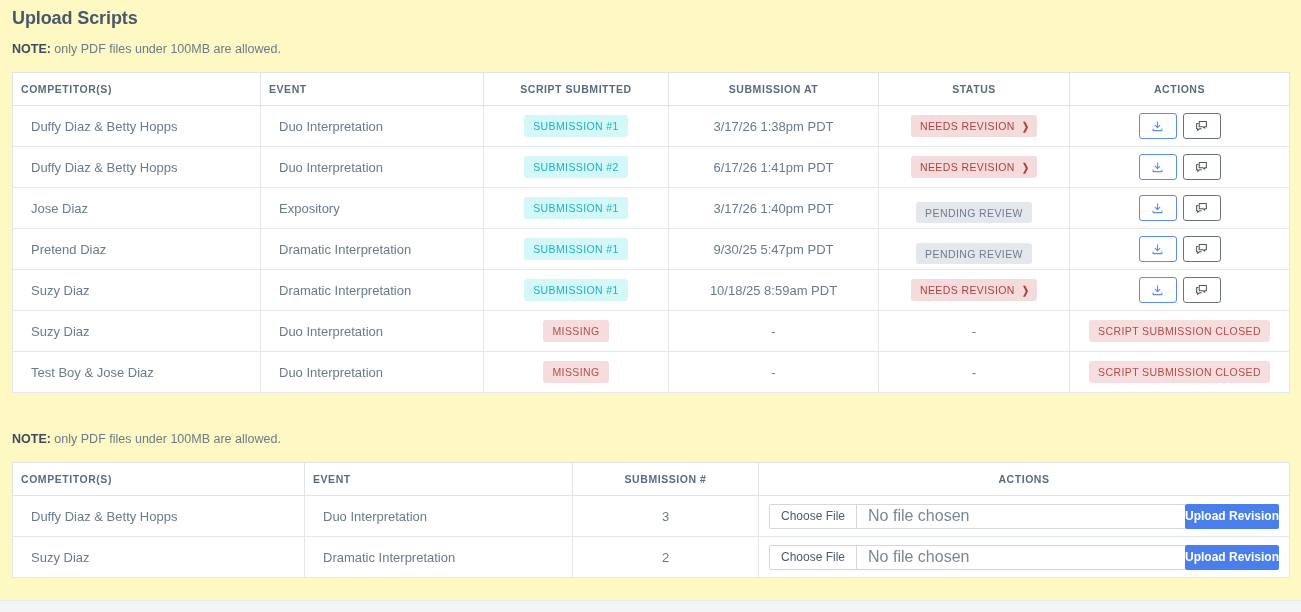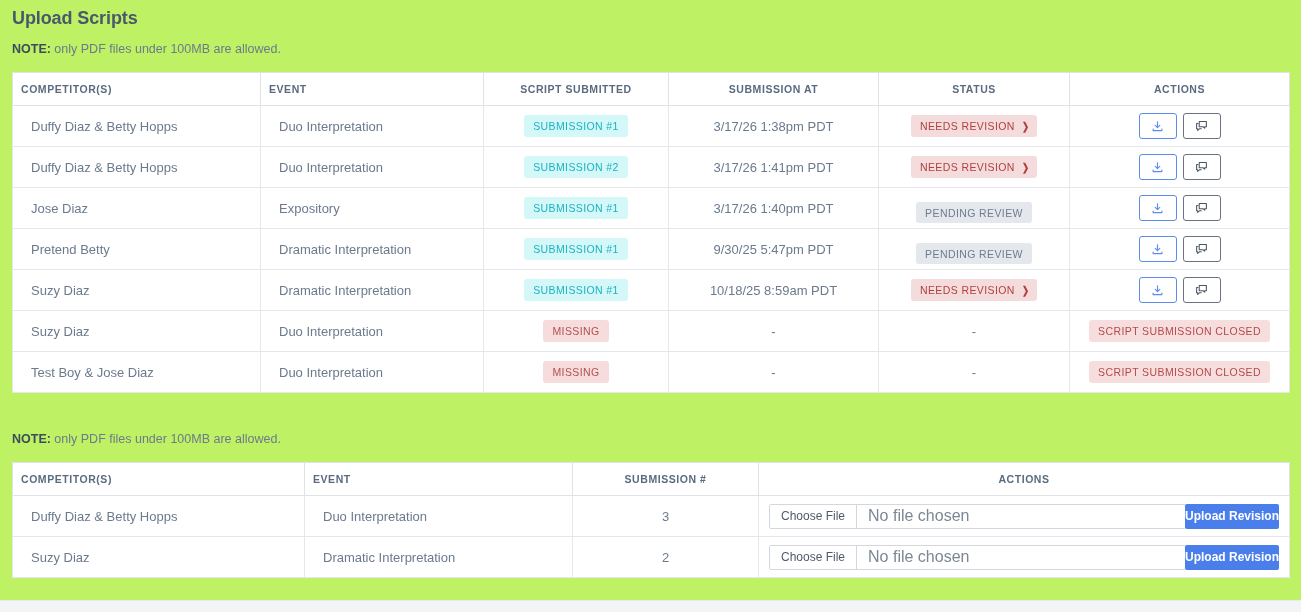--- a/index.html
+++ b/index.html
@@ -7,21 +7,21 @@
     margin: 0; padding: 0;
     background: #ffffff;
     width: 1301px; height: 612px;
     overflow: hidden;
     font-family: "Liberation Sans", sans-serif;
   }
   .page {
     width: 1301px;
     height: 612px;
     position: relative;
-    background: #bef264;
+    background: #fef9c3;
   }
   .section { padding: 0 12px; }
 
   .sec-title {
     font-size: 18px;
     font-weight: bold;
     color: #49586c;
     letter-spacing: -0.1px;
     margin: 0;
     padding-top: 7px;
@@ -228,21 +228,21 @@
                     </svg>
                   </span>
                 </button>
               </div>
             </td>
           </tr>
           <tr>
             <td class="left">Duffy Diaz &amp; Betty Hopps</td>
             <td class="left">Duo Interpretation</td>
             <td><span class="badge badge-submission">SUBMISSION #2</span></td>
-            <td>3/17/26 1:41pm PDT</td>
+            <td>6/17/26 1:41pm PDT</td>
             <td><span class="badge badge-needs">NEEDS REVISION<span class="chev">❯</span></span></td>
             <td>
               <div class="act-wrap">
                 <button class="icon-btn dl">
                   <span>
                     <svg width="13" height="13" viewBox="0 0 16 16" fill="none" stroke="#5b8df0" stroke-width="1.4" stroke-linecap="round" stroke-linejoin="round">
                       <path d="M8 2.2 V9"></path>
                       <path d="M5.2 6.6 L8 9.4 L10.8 6.6"></path>
                       <path d="M2.6 11.2 V13 H13.4 V11.2"></path>
                     </svg>
@@ -281,21 +281,21 @@
                     <svg width="13" height="13" viewBox="0 0 16 16" fill="none" stroke="#4b5563" stroke-width="1.3" stroke-linejoin="round">
                       <path d="M5.2 1.9 H14 V8.3 H11.9 V10.1 L9.9 8.3 H5.2 Z"></path>
                       <path d="M4.2 4.4 H2 V10.8 H3.3 V12.8 L5.4 10.8 H8.2"></path>
                     </svg>
                   </span>
                 </button>
               </div>
             </td>
           </tr>
           <tr>
-            <td class="left">Pretend Betty</td>
+            <td class="left">Pretend Diaz</td>
             <td class="left">Dramatic Interpretation</td>
             <td><span class="badge badge-submission">SUBMISSION #1</span></td>
             <td>9/30/25 5:47pm PDT</td>
             <td><span class="badge badge-pending">PENDING REVIEW</span></td>
             <td>
               <div class="act-wrap">
                 <button class="icon-btn dl">
                   <span>
                     <svg width="13" height="13" viewBox="0 0 16 16" fill="none" stroke="#5b8df0" stroke-width="1.4" stroke-linecap="round" stroke-linejoin="round">
                       <path d="M8 2.2 V9"></path>

